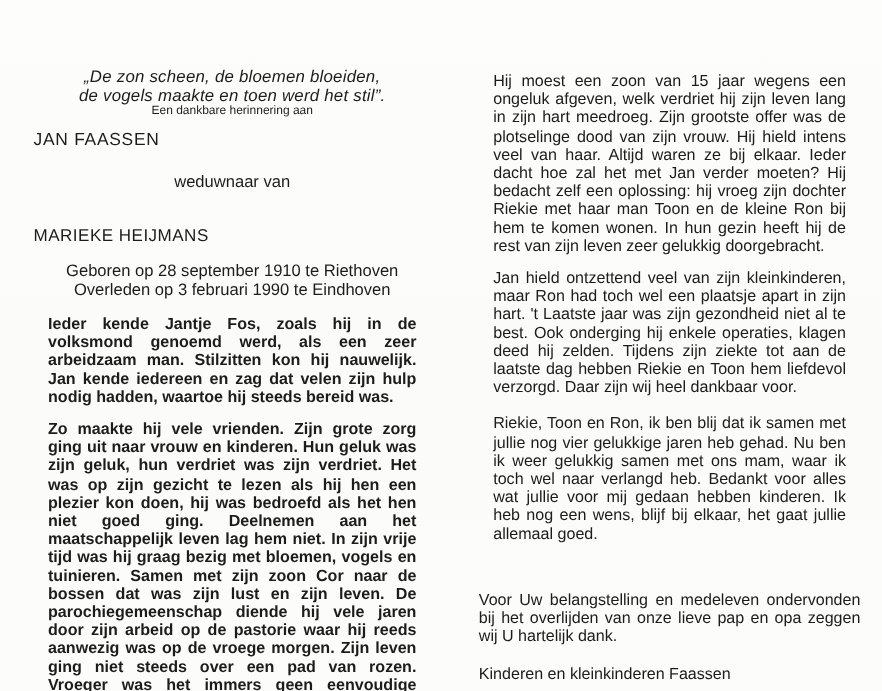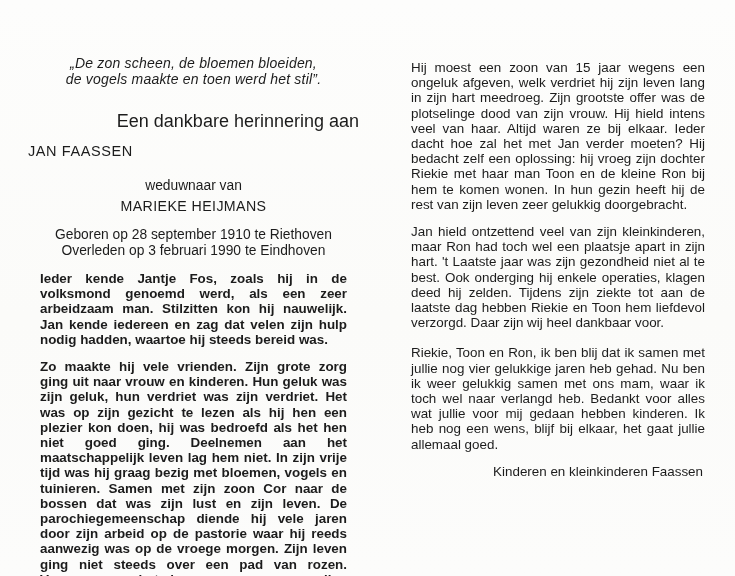--- a/index.html
+++ b/index.html
@@ -36,41 +36,40 @@
   }
   .quote {
     margin-top: 8px;
     font-style: italic;
     font-size: 14px;
     line-height: 15.5px;
     text-align: center;
     letter-spacing: 0.2px;
   }
   .dedication {
-    margin-top: 24px;
-    font-size: 18px;
-    text-align: right;
+    margin-top: 0;
+    font-size: 10px;
+    text-align: center;
   }
   .deceased-name {
     margin-top: 11px;
     font-size: 14.5px;
     font-weight: normal;
     letter-spacing: 0.6px;
     text-align: left;
   }
   .relation {
     margin-top: 19px;
     font-size: 13.8px;
     text-align: center;
   }
   .spouse-name {
-    margin-top: 5px;
+    margin-top: 30px;
     font-size: 14.2px;
     letter-spacing: 0.4px;
-    text-align: center;
   }
   .dates {
     margin-top: 13px;
     font-size: 13.8px;
     line-height: 16px;
     text-align: center;
   }
   .bodytext {
     font-size: 13.4px;
     line-height: 15.2px;
@@ -88,23 +87,23 @@
     margin-top: 15px !important;
   }
   .acknowledgement {
     margin-top: 40px;
     font-size: 13.4px;
     line-height: 15.2px;
     text-align: justify;
     text-justify: inter-word;
   }
   .signature {
-    margin-top: 5px;
+    margin-top: 17px;
     font-size: 13.4px;
-    text-align: right;
+    text-align: left;
     padding-right: 14px;
   }
 </style>
 </head>
 <body>
 
 <div class="scan">
 
   <div class="page page-left">
     <div class="quote">
@@ -124,16 +123,17 @@
       <p>Zo maakte hij vele vrienden. Zijn grote zorg ging uit naar vrouw en kinderen. Hun geluk was zijn geluk, hun verdriet was zijn verdriet. Het was op zijn gezicht te lezen als hij hen een plezier kon doen, hij was bedroefd als het hen niet goed ging. Deelnemen aan het maatschappelijk leven lag hem niet. In zijn vrije tijd was hij graag bezig met bloemen, vogels en tuinieren. Samen met zijn zoon Cor naar de bossen dat was zijn lust en zijn leven. De parochiegemeenschap diende hij vele jaren door zijn arbeid op de pastorie waar hij reeds aanwezig was op de vroege morgen. Zijn leven ging niet steeds over een pad van rozen. Vroeger was het immers geen eenvoudige opgave met bescheiden geldelijke middelen een groot gezin gaande te houden.</p>
     </div>
   </div>
 
   <div class="page page-right">
     <div class="bodytext">
       <p>Hij moest een zoon van 15 jaar wegens een ongeluk afgeven, welk verdriet hij zijn leven lang in zijn hart meedroeg. Zijn grootste offer was de plotselinge dood van zijn vrouw. Hij hield intens veel van haar. Altijd waren ze bij elkaar. Ieder dacht hoe zal het met Jan verder moeten? Hij bedacht zelf een oplossing: hij vroeg zijn dochter Riekie met haar man Toon en de kleine Ron bij hem te komen wonen. In hun gezin heeft hij de rest van zijn leven zeer gelukkig doorgebracht.</p>
       <p>Jan hield ontzettend veel van zijn kleinkinderen, maar Ron had toch wel een plaatsje apart in zijn hart. 't Laatste jaar was zijn gezondheid niet al te best. Ook onderging hij enkele operaties, klagen deed hij zelden. Tijdens zijn ziekte tot aan de laatste dag hebben Riekie en Toon hem liefdevol verzorgd. Daar zijn wij heel dankbaar voor.</p>
       <p class="gap-above">Riekie, Toon en Ron, ik ben blij dat ik samen met jullie nog vier gelukkige jaren heb gehad. Nu ben ik weer gelukkig samen met ons mam, waar ik toch wel naar verlangd heb. Bedankt voor alles wat jullie voor mij gedaan hebben kinderen. Ik heb nog een wens, blijf bij elkaar, het gaat jullie allemaal goed.</p>
     </div>
+    <div class="acknowledgement">Voor Uw belangstelling en medeleven ondervonden bij het overlijden van onze lieve pap en opa zeggen wij U hartelijk dank.</div>
     <div class="signature">Kinderen en kleinkinderen Faassen</div>
   </div>
 
 </div>
 
 </body></html>

